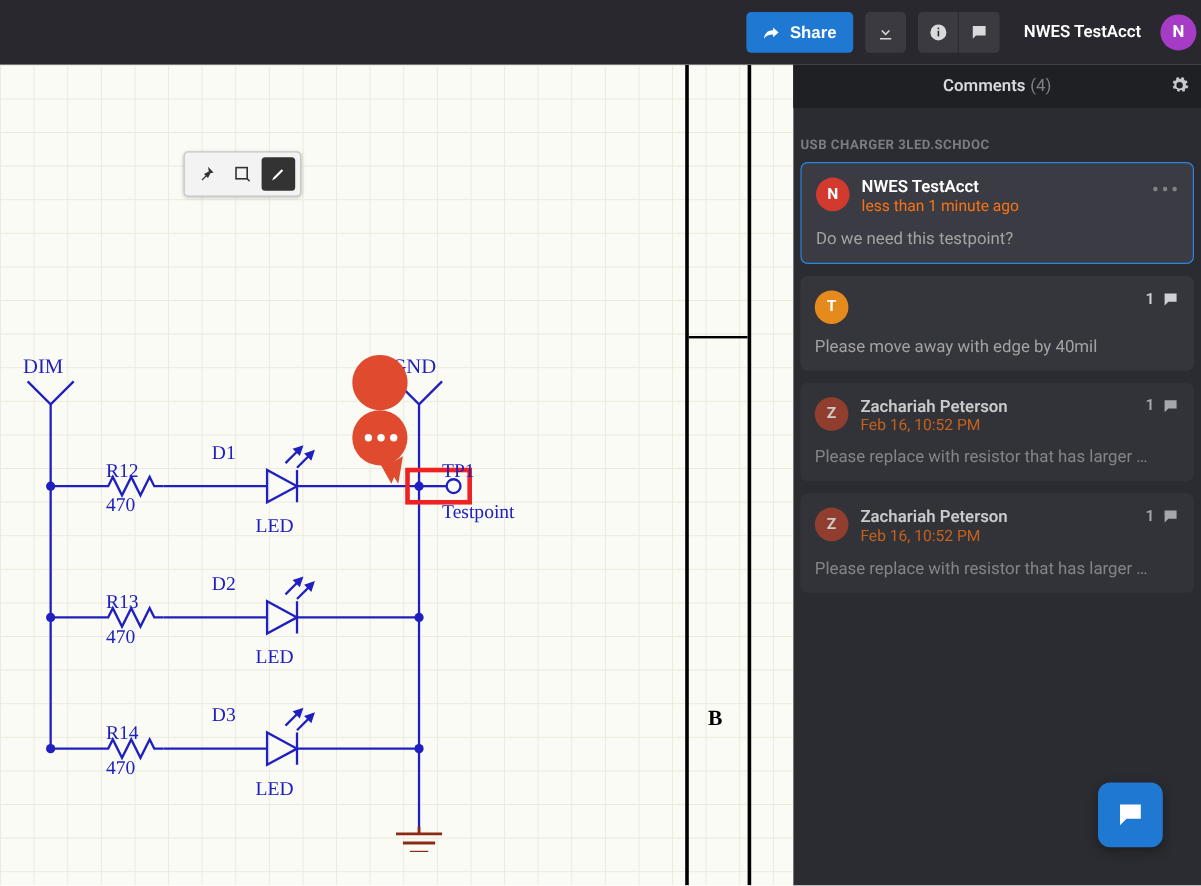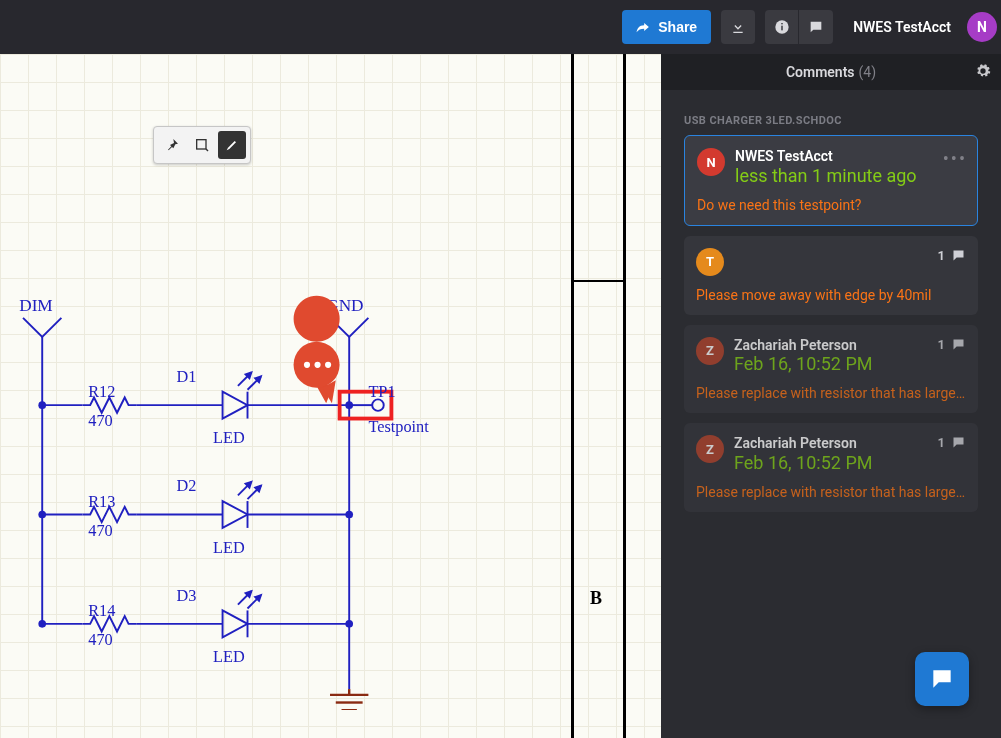--- a/index.html
+++ b/index.html
@@ -37,33 +37,33 @@
   .float-toolbar .tb-btn:last-child { background:#333; color:#fff; }
 
   
   svg.schem { position:absolute; inset:0; }
 
   
   .panel { width: 340px; background:#2b2c31; color:#d9d9dd; display:flex; flex-direction:column; }
   .panel-header { height:36px; background:#1f2024; display:flex; align-items:center; justify-content:center; position:relative; font-weight:600; font-size:14px; }
   .panel-header .count { color:#808088; font-weight:400; margin-left:4px; }
   .panel-header .gear { position:absolute; right:10px; top:9px; cursor:pointer; color:#c8c8cc; }
-  .panel-body { flex:1; overflow-y:auto; padding:12px 23px 18px; }
+  .panel-body { flex:1; overflow-y:auto; padding:12px 6px 18px; }
   .section-label { font-size:11px; font-weight:700; color:#7b7c84; letter-spacing:.4px; text-transform:uppercase; margin:12px 0 8px; }
   .card { background:#35363c; border-radius:6px; padding:12px 12px 10px; margin-bottom:10px; position:relative; }
   .card.active { border:1px solid #2a84e0; background:#3b3c43; }
   .card.faded { opacity:.75; }
   .card-head { display:flex; align-items:flex-start; gap:10px; }
   .av { width:28px; height:28px; border-radius:50%; flex:none; display:flex; align-items:center; justify-content:center; font-weight:700; font-size:13px; color:#fff; }
   .av.red { background:#d33a2f; } .av.orange { background:#e58a1c; } .av.brown { background:#b3452d; }
   .who { font-weight:600; font-size:14px; line-height:1.2; color:#fff; }
-  .when { font-size:18px; color:#84cc16; }
+  .when { font-size:13px; color:#f97316; }
   .dots { position:absolute; right:10px; top:12px; color:#808088; cursor:pointer; font-size:18px; letter-spacing:2px; }
   .badge { position:absolute; right:12px; top:12px; display:flex; align-items:center; gap:6px; color:#cfd0d6; font-size:13px; font-weight:600; }
-  .card-text { font-size:14px; color:#f97316; margin-top:10px; line-height:1.35; white-space:nowrap; overflow:hidden; text-overflow:ellipsis; }
+  .card-text { font-size:14px; color:#a3a3a3; margin-top:10px; line-height:1.35; white-space:nowrap; overflow:hidden; text-overflow:ellipsis; }
   .reply-box { border-top:1px solid #2a2b30; margin:12px -12px -10px; padding:10px 12px; color:#7e7f87; font-size:14px; cursor:text; }
 
   
   .fab { position:absolute; right:32px; bottom:32px; width:54px; height:54px; border-radius:10px; background:#1f79d3; display:flex; align-items:center; justify-content:center; box-shadow:0 3px 10px rgba(0,0,0,.35); cursor:pointer; }
   .fab svg { fill:#fff; }
 </style>
 </head>
 <body>
 
 <div class="topbar">

